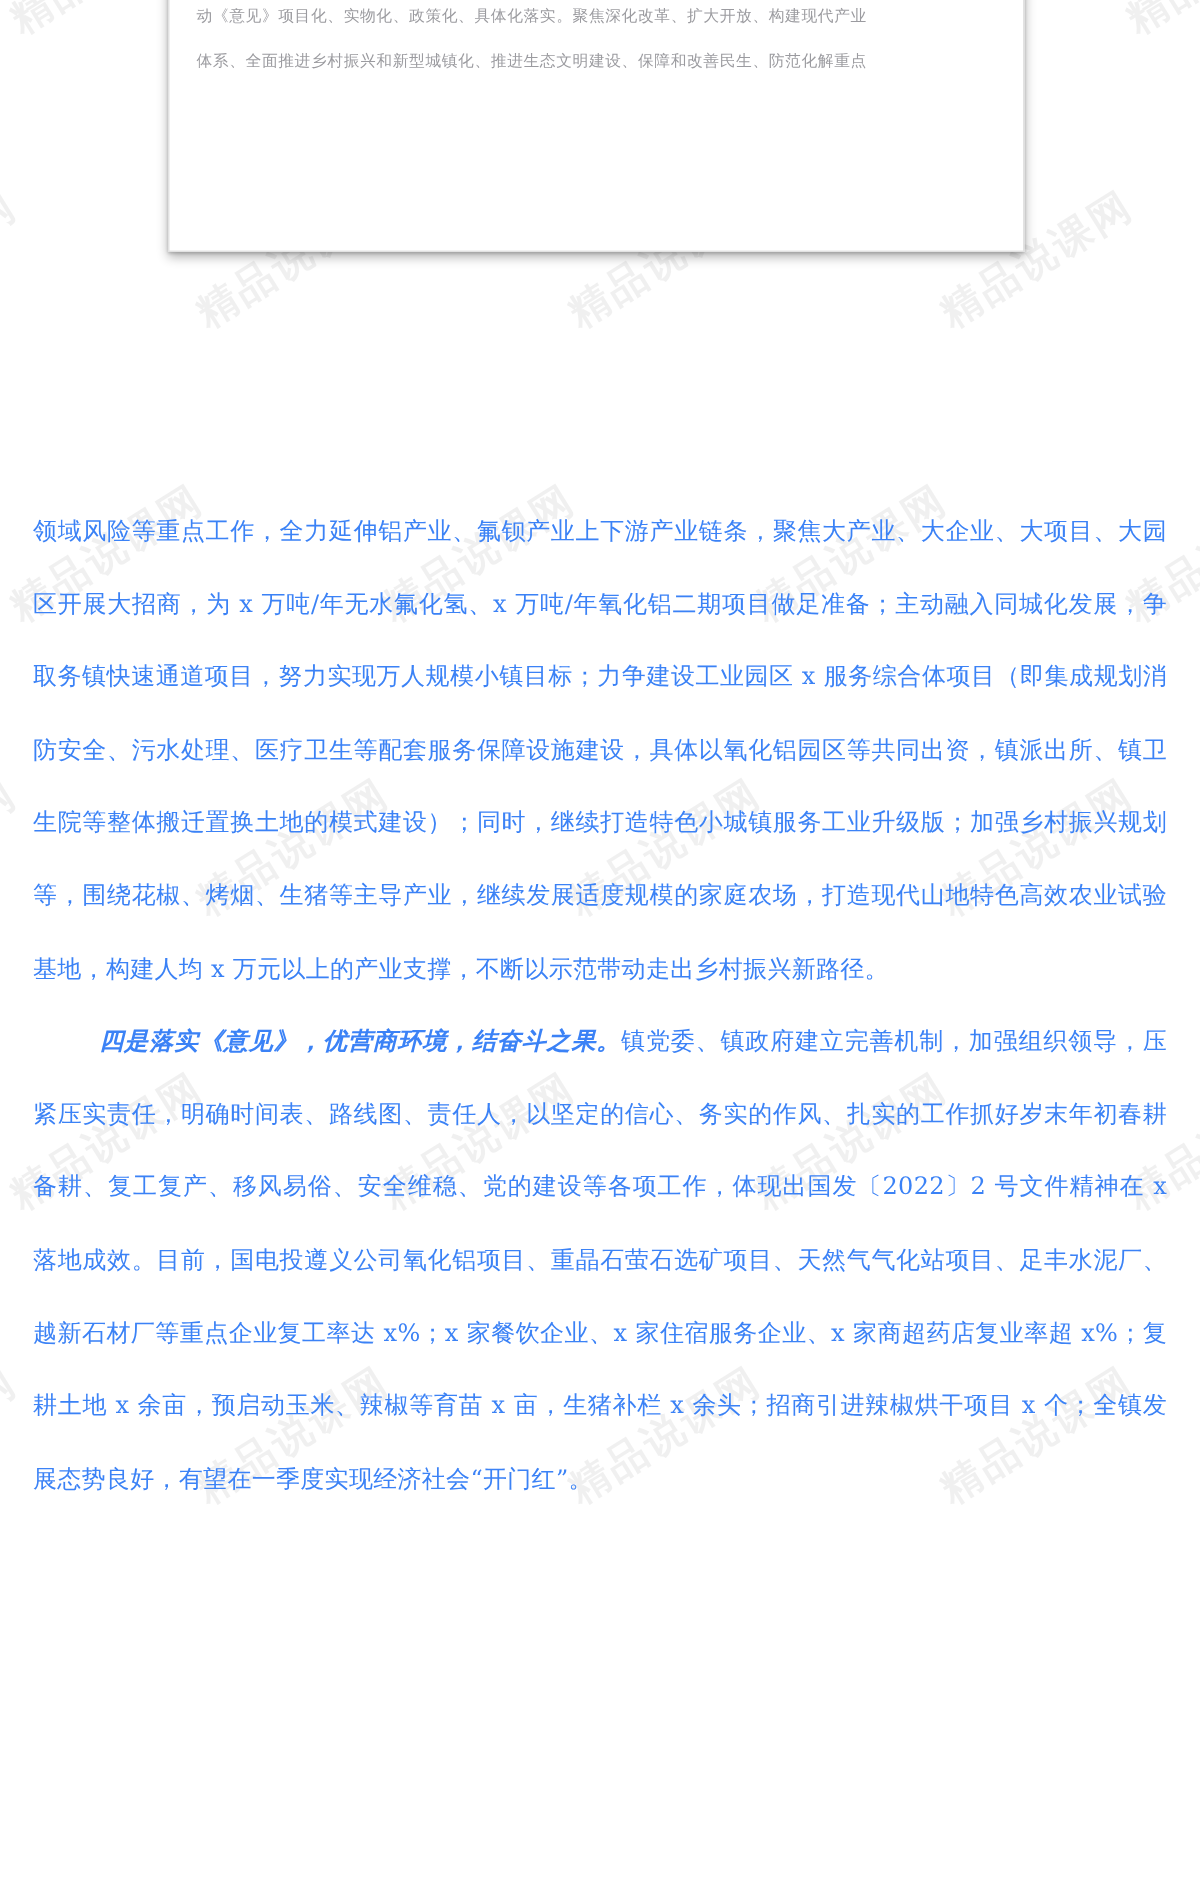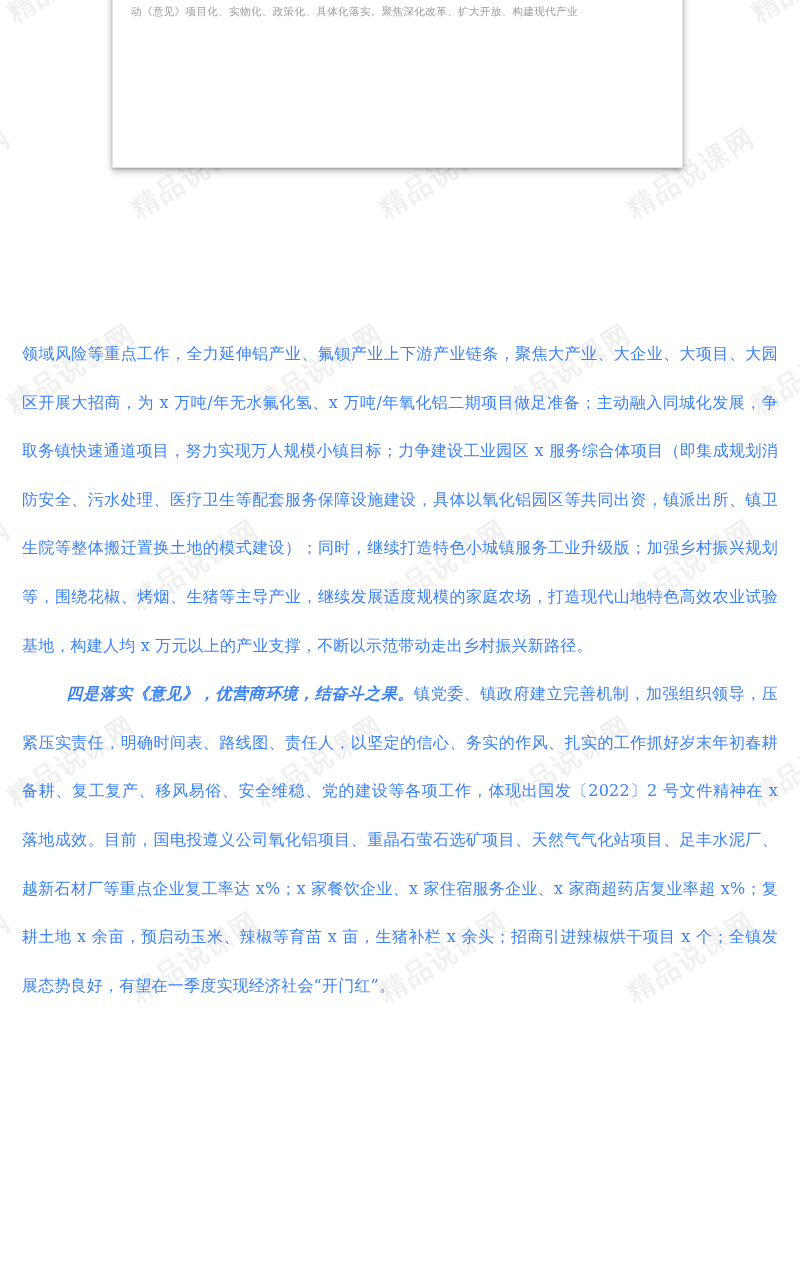--- a/index.html
+++ b/index.html
@@ -141,20 +141,21 @@
     <div class="wm" style="left: 248px; top: 1176px; color: rgb(0, 0, 0); opacity: 0.055; transform: rotate(-32deg);">精品说课网</div>
     <div class="wm" style="left: 496px; top: 1176px; color: rgb(0, 0, 0); opacity: 0.055; transform: rotate(-32deg);">精品说课网</div>
     <div class="wm" style="left: 744px; top: 1176px; color: rgb(0, 0, 0); opacity: 0.055; transform: rotate(-32deg);">精品说课网</div>
   </div>
 
 <div id="page-sheet"></div>
 
 <div id="preview-card">
   <div class="card-inner">
     <div class="card-line l1">动《意见》项目化、实物化、政策化、具体化落实。聚焦深化改革、扩大开放、构建现代产业</div>
+    <div class="card-line l2">体系、全面推进乡村振兴和新型城镇化、推进生态文明建设、保障和改善民生、防范化解重点</div>
   </div>
 </div>
 
 <div id="doc-body">
   <p class="para" id="para-1"><span>领域风险等重点工作，全力延伸铝产业、氟钡产业上下游产业链条，聚焦大产业、大企业、大项目、大园区开展大招商，为 x 万吨/年无水氟化氢、x 万吨/年氧化铝二期项目做足准备；主动融入同城化发展，争取务镇快速通道项目，努力实现万人规模小镇目标；力争建设工业园区 x 服务综合体项目（即集成规划消防安全、污水处理、医疗卫生等配套服务保障设施建设，具体以氧化铝园区等共同出资，镇派出所、镇卫生院等整体搬迁置换土地的模式建设）；同时，继续打造特色小城镇服务工业升级版；加强乡村振兴规划等，围绕花椒、烤烟、生猪等主导产业，继续发展适度规模的家庭农场，打造现代山地特色高效农业试验基地，构建人均 x 万元以上的产业支撑，不断以示范带动走出乡村振兴新路径。</span></p>
   <p class="para" id="para-2"><span class="indent"></span><span class="bold">四是落实《意见》，优营商环境，结奋斗之果。</span><span>镇党委、镇政府建立完善机制，加强组织领导，压紧压实责任，明确时间表、路线图、责任人，以坚定的信心、务实的作风、扎实的工作抓好岁末年初春耕备耕、复工复产、移风易俗、安全维稳、党的建设等各项工作，体现出国发〔2022〕2 号文件精神在 x 落地成效。目前，国电投遵义公司氧化铝项目、重晶石萤石选矿项目、天然气气化站项目、足丰水泥厂、越新石材厂等重点企业复工率达 x%；x 家餐饮企业、x 家住宿服务企业、x 家商超药店复业率超 x%；复耕土地 x 余亩，预启动玉米、辣椒等育苗 x 亩，生猪补栏 x 余头；招商引进辣椒烘干项目 x 个；全镇发展态势良好，有望在一季度实现经济社会</span><span>“开门红”。</span></p>
 </div>
 
 <div id="bottom-gap"></div>
 

